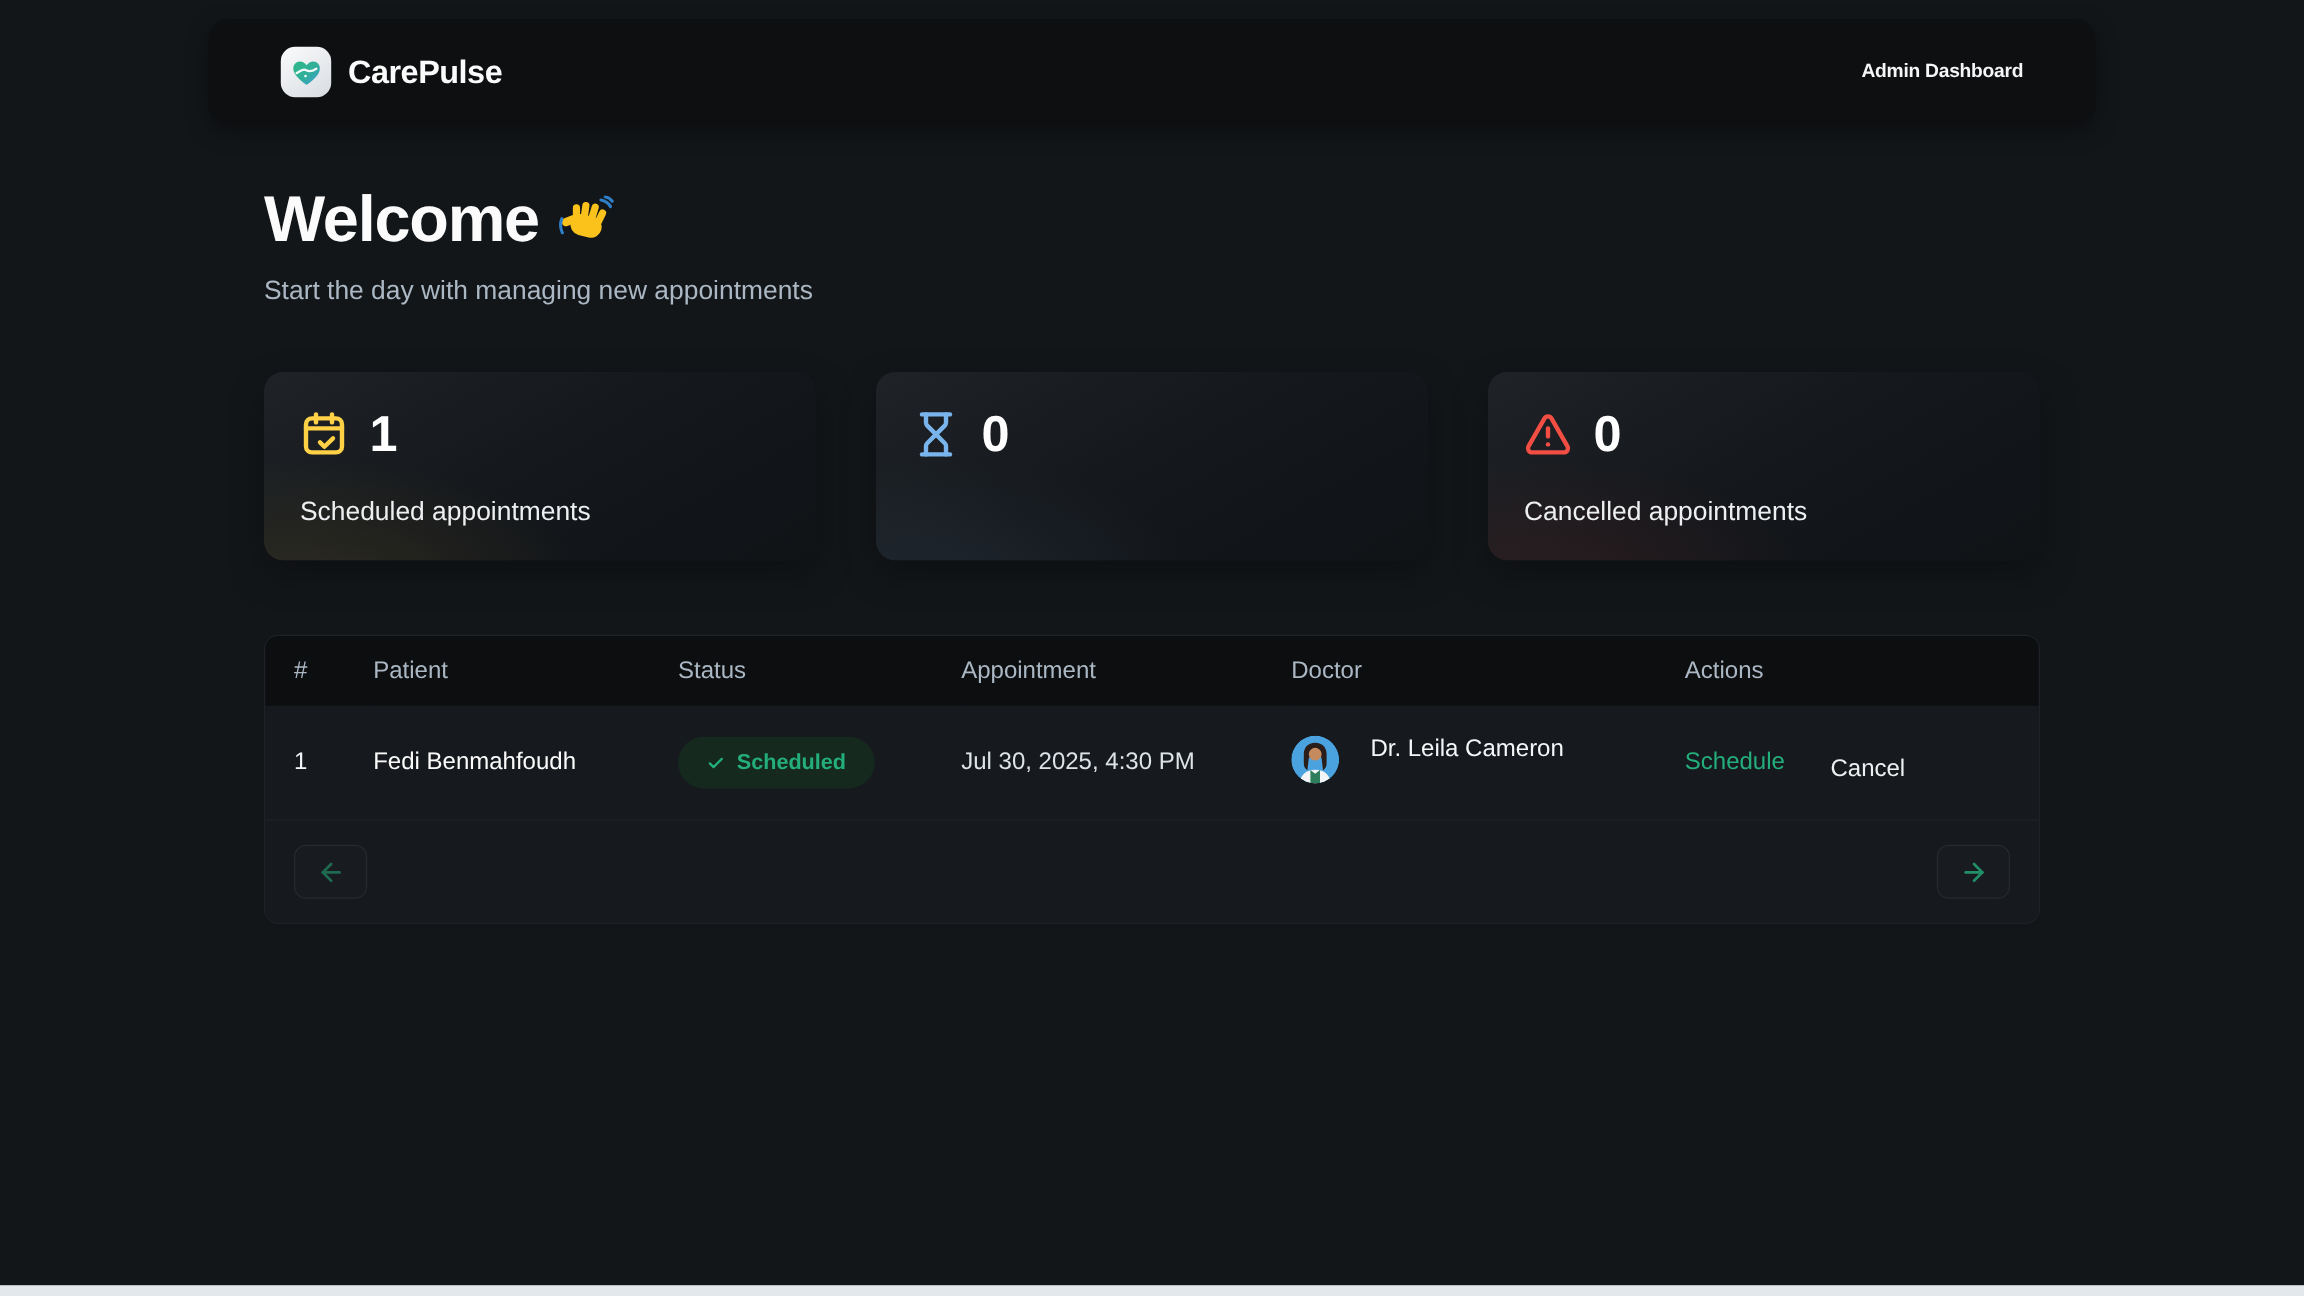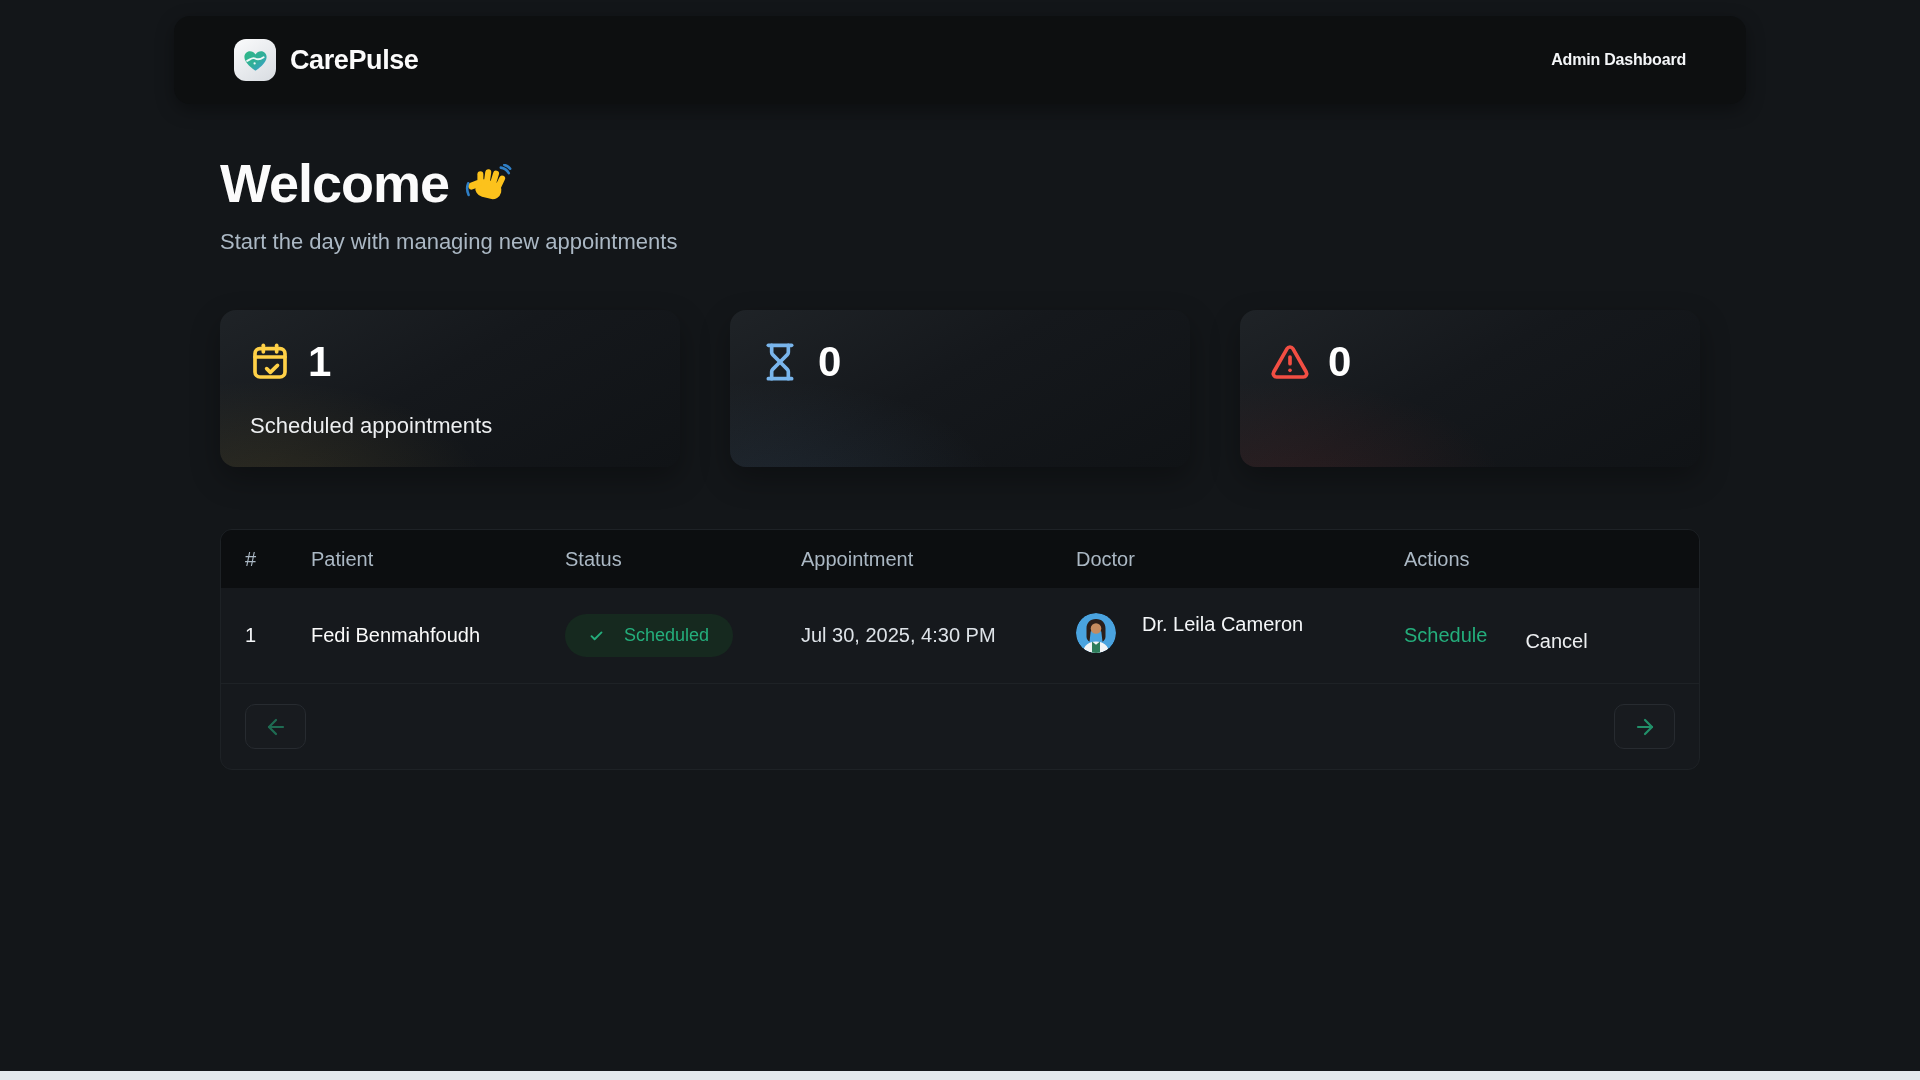--- a/index.html
+++ b/index.html
@@ -90,25 +90,25 @@
     text-align: left; font-size: 20px; font-weight: 500; color: #ABB8C4;
     padding: 0;
   }
   th:first-child, td:first-child { padding-left: 24px; }
   tbody tr { height: 95px; }
   td { padding: 0; font-size: 20px; color: #F4F6F8; vertical-align: middle; }
   .patient-name { font-weight: 500; color: #FBFBFB; }
   .appt-date { color: #DEE3E8; }
 
   .status-badge {
-    display: inline-flex; align-items: center; gap: 20px;
+    display: inline-flex; align-items: center; gap: 10px;
     background: #16291F;
     border-radius: 999px;
     padding: 11px 24px;
-    font-size: 18px; font-weight: 400; color: #24AE7C;
+    font-size: 18px; font-weight: 700; color: #24AE7C;
   }
   .status-badge svg { width: 15px; height: 15px; }
 
   .doctor-cell { display: inline-flex; align-items: flex-start; gap: 26px; }
   .avatar { width: 40px; height: 40px; border-radius: 50%; overflow: hidden; flex: 0 0 auto; display:block; }
   .avatar svg { width: 100%; height: 100%; display: block; }
 
   .actions-cell { display: flex; align-items: center; gap: 38px; }
   .action-link {
     background: none; border: none; cursor: pointer;
@@ -225,20 +225,21 @@
       <div class="stat-top">
         <span class="stat-icon">
           <svg viewBox="0 0 24 24" fill="none" stroke="#F24E43" stroke-width="2.2" stroke-linecap="round" stroke-linejoin="round">
             <path d="m21.73 18-8-14a2 2 0 0 0-3.48 0l-8 14A2 2 0 0 0 4 21h16a2 2 0 0 0 1.73-3"></path>
             <path d="M12 9v4"></path>
               <path d="M12 17h.01"></path>
           </svg>
         </span>
         <span class="stat-count">0</span>
       </div>
+      <div class="stat-label">Cancelled appointments</div>
     </div>
 
   </section>
 
   <section class="table-wrap">
     <table>
       <colgroup>
         <col class="c-idx">
           <col class="c-patient">
           <col class="c-status">

